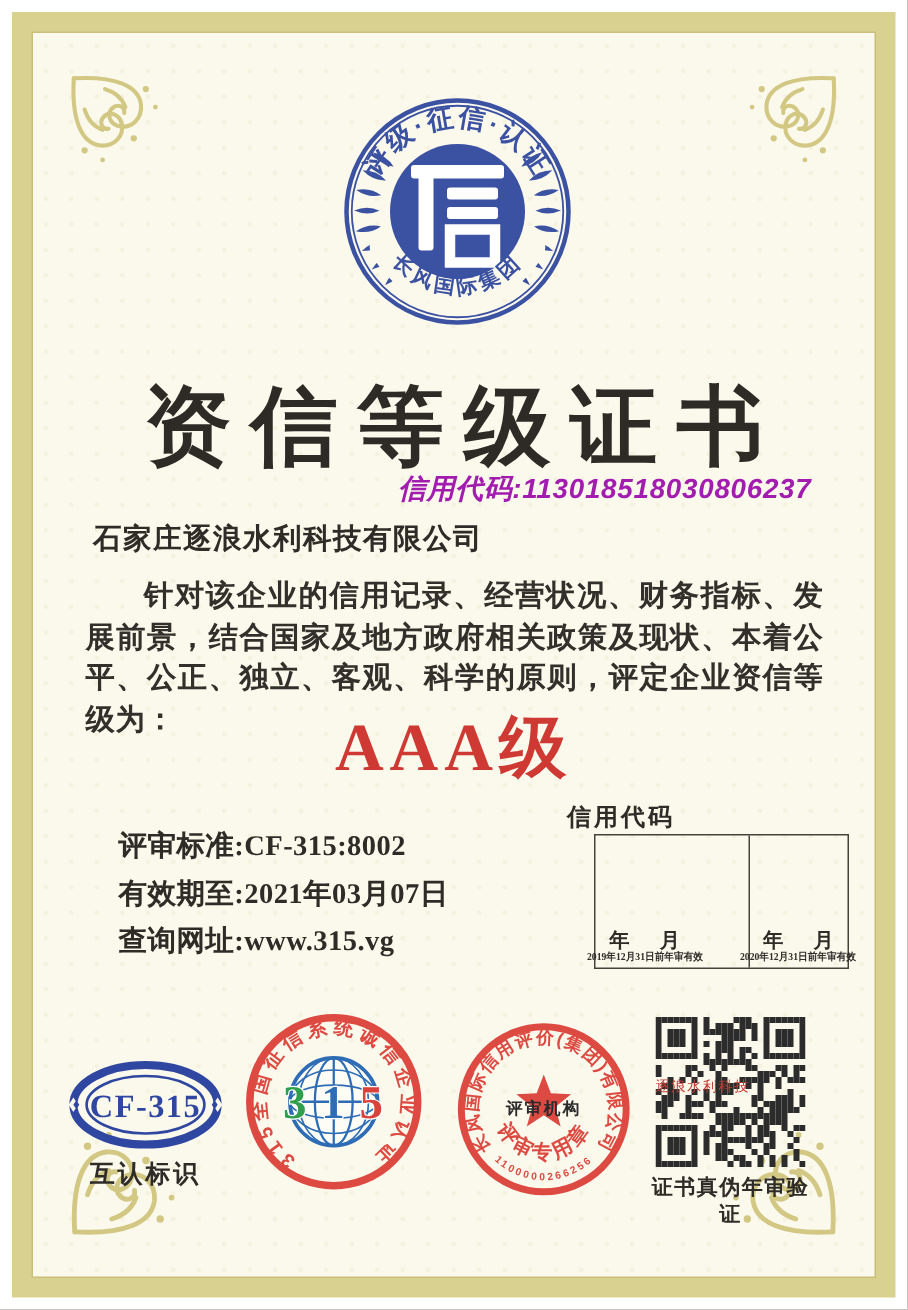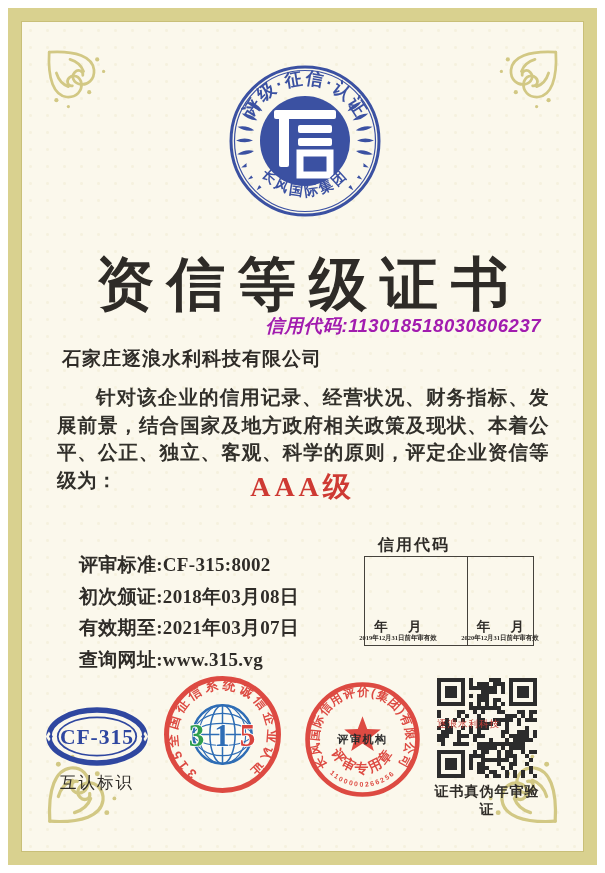--- a/index.html
+++ b/index.html
@@ -20,41 +20,41 @@
   .title{position:absolute;left:0;right:0;top:246px;text-align:center;
          font-size:58px;font-weight:900;letter-spacing:13px;text-indent:13px;color:#2e2b27;}
   .credit{position:absolute;right:64px;top:313px;font-size:18.5px;font-weight:bold;
           color:#a21caf;letter-spacing:.5px;font-style:italic;}
   .company{position:absolute;left:62px;top:346px;font-size:19px;font-weight:bold;
            color:#2f2c28;letter-spacing:1px;}
   .para{position:absolute;left:57px;width:492px;top:384px;font-family:Liberation Serif, serif;
         font-size:19.5px;font-weight:700;line-height:27.5px;text-align:justify;
         text-indent:2em;color:#32302b;letter-spacing:.5px;}
   .rating{position:absolute;left:0;right:0;top:468px;text-align:center;
-          font-family:"Liberation Serif",serif;font-size:28px;font-weight:900;
+          font-family:"Liberation Serif",serif;font-size:45px;font-weight:900;
           color:#ce3a33;letter-spacing:4px;}
 
   .details{position:absolute;left:63px;top:549px;font-family:"Liberation Serif",serif;
            font-size:19px;font-weight:700;color:#2f2c28;line-height:31.5px;letter-spacing:.3px;margin-left:16px;}
 
   .review-title{position:absolute;left:378px;top:535px;font-family:"Liberation Serif",serif;
                 font-size:16px;font-weight:700;color:#2f2c28;letter-spacing:2px;}
-  .review-table{position:absolute;left:364px;top:556px;width:168px;height:88px;
+  .review-table{position:absolute;left:396px;top:556px;width:168px;height:88px;
                 border:1.4px solid #45423c;display:flex;gap:36px;}
   .review-cell{flex:1;display:flex;flex-direction:column;justify-content:flex-end;align-items:center;
                padding-bottom:2px;min-width:0;}
   .review-cell + .review-cell{border-left:1.4px solid #45423c;}
   .review-ym{font-family:"Liberation Serif",serif;font-size:13.5px;font-weight:700;
              color:#2f2c28;white-space:pre;line-height:15px;}
   .review-note{font-family:"Liberation Serif",serif;font-size:7px;font-weight:700;color:#2f2c28;
                white-space:nowrap;transform:scaleX(.92);line-height:9px;}
 
   .cf315{position:absolute;left:44px;top:705px;width:106px;height:63px;}
   .mutual{position:absolute;left:42px;top:772px;width:110px;text-align:center;
-          font-size:16.5px;font-weight:normal;color:#2f2c28;letter-spacing:2px;}
+          font-size:16.5px;font-weight:bold;color:#2f2c28;letter-spacing:2px;}
   .stamp1{position:absolute;left:161px;top:673px;width:123px;height:123px;}
   .stamp2{position:absolute;left:302px;top:679px;width:121px;height:121px;}
 
   .qr{position:absolute;left:437px;top:678px;width:100px;height:100px;}
   .qr-overlay{position:absolute;left:0;right:0;top:40px;text-align:left;
               font-size:9.5px;font-weight:normal;color:#c23a34;letter-spacing:1px;}
   .qr-caption{position:absolute;left:431px;top:783px;width:112px;text-align:center;
               font-family:"Liberation Serif",serif;font-size:14px;font-weight:700;
               color:#2f2c28;letter-spacing:1px;}
 </style>
@@ -142,21 +142,20 @@
   </svg>
 
   <div class="title">资信等级证书</div>
   <div class="credit">信用代码:113018518030806237</div>
   <div class="company">石家庄逐浪水利科技有限公司</div>
   <div class="para">针对该企业的信用记录、经营状况、财务指标、发展前景，结合国家及地方政府相关政策及现状、本着公平、公正、独立、客观、科学的原则，评定企业资信等级为：</div>
   <div class="rating">AAA级</div>
 
   <div class="details">
     <div>评审标准:CF-315:8002</div>
-    <div>初次颁证:2018年03月08日</div>
     <div>有效期至:2021年03月07日</div>
     <div>查询网址:www.315.vg</div>
   </div>
 
   <div class="review-title">信用代码</div>
   <div class="review-table">
     <div class="review-cell">
       <div class="review-ym">年      月</div>
       <div class="review-note">2019年12月31日前年审有效</div>
     </div>

